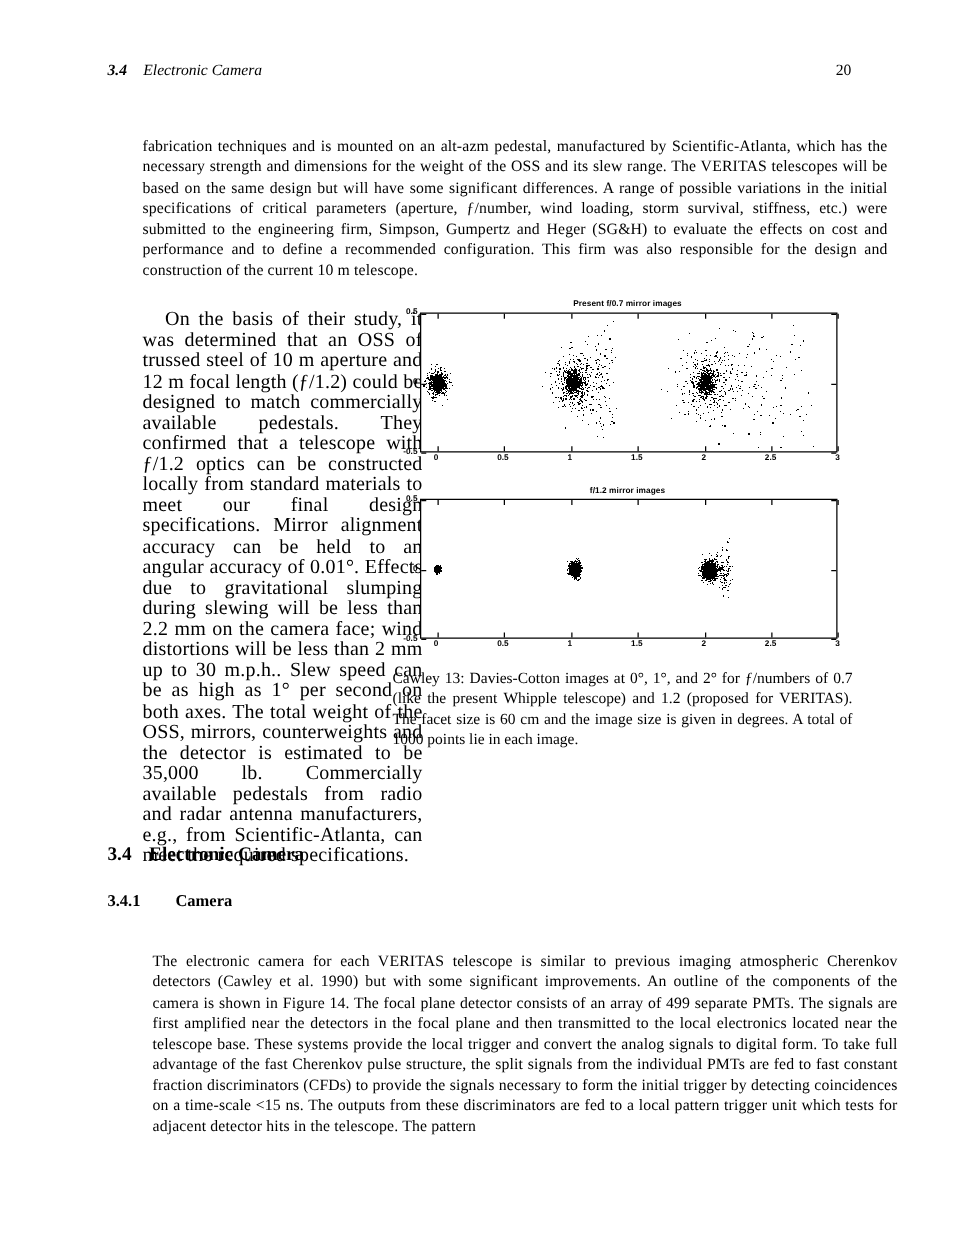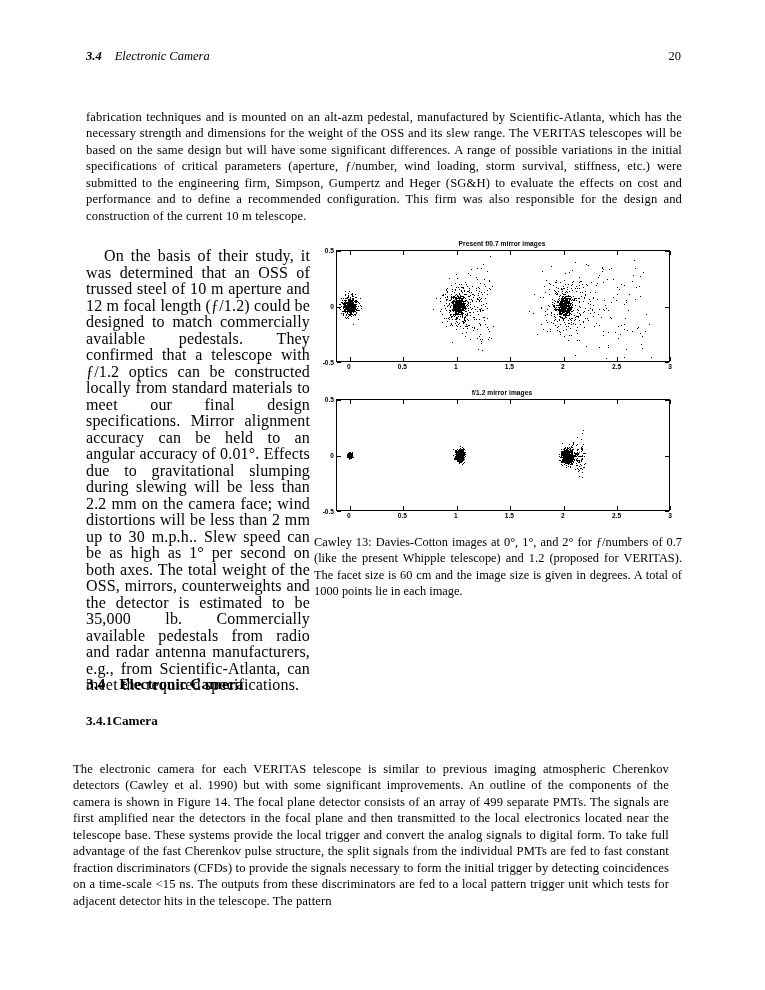--- a/index.html
+++ b/index.html
@@ -51,20 +51,21 @@
   }
 
   
   .para {
     position: absolute;
     text-align: justify;
     font-size: 12.6px;
     line-height: 16.55px;
     letter-spacing: 0.01em;
     hyphens: none;
+    margin-left: 28px;
   }
   .para.indent { text-indent: 18px; }
 
   #para-intro {
     left: 86px;
     top: 96px;
     width: 596px;
   }
 
   
@@ -194,25 +195,25 @@
   .h2 .num { margin-right: 14px; }
   #head-34 { top: 674px; }
 
   .h3 {
     position: absolute;
     left: 86px;
     font-weight: 700;
     font-size: 13.2px;
     line-height: 18px;
   }
-  .h3 .num { margin-right: 0; }
+  .h3 .num { margin-right: 28px; }
   #head-341 { top: 712px; }
 
   #para-camera {
-    left: 73px;
+    left: 94px;
     top: 748px;
     width: 596px;
   }
 </style>
 </head>
 <body>
 
 <div class="page">
 
   <div class="runhead">

